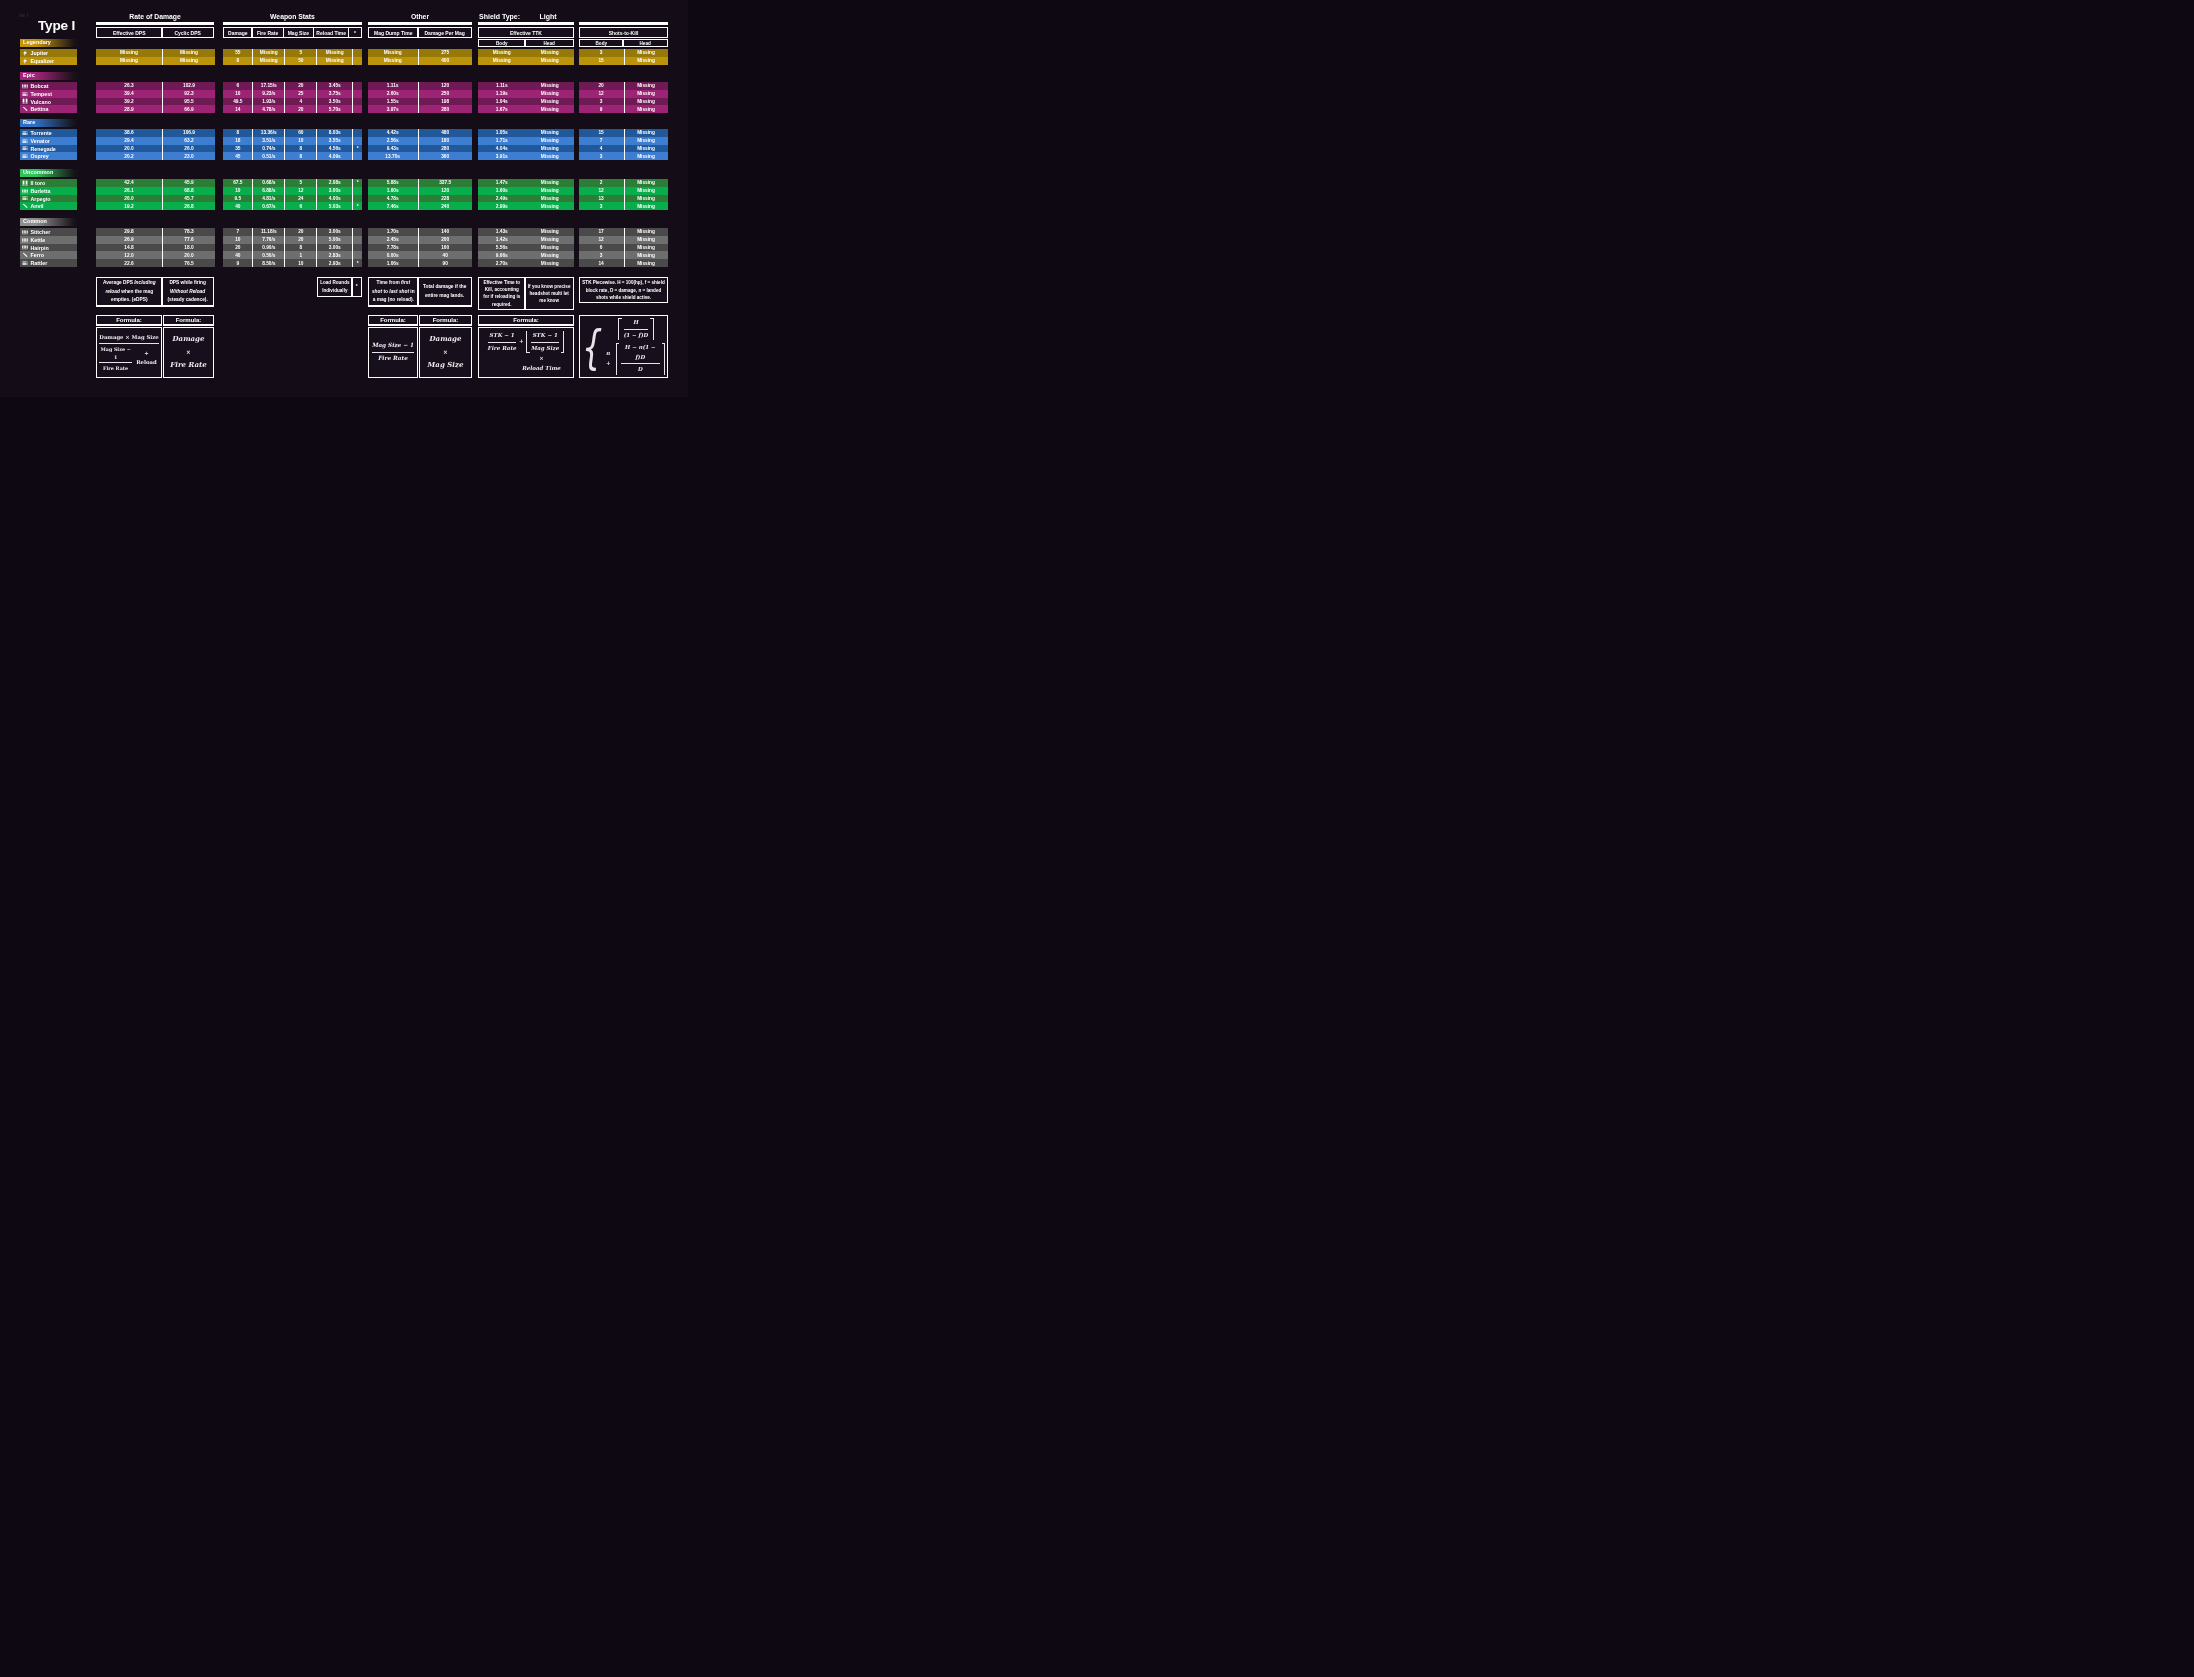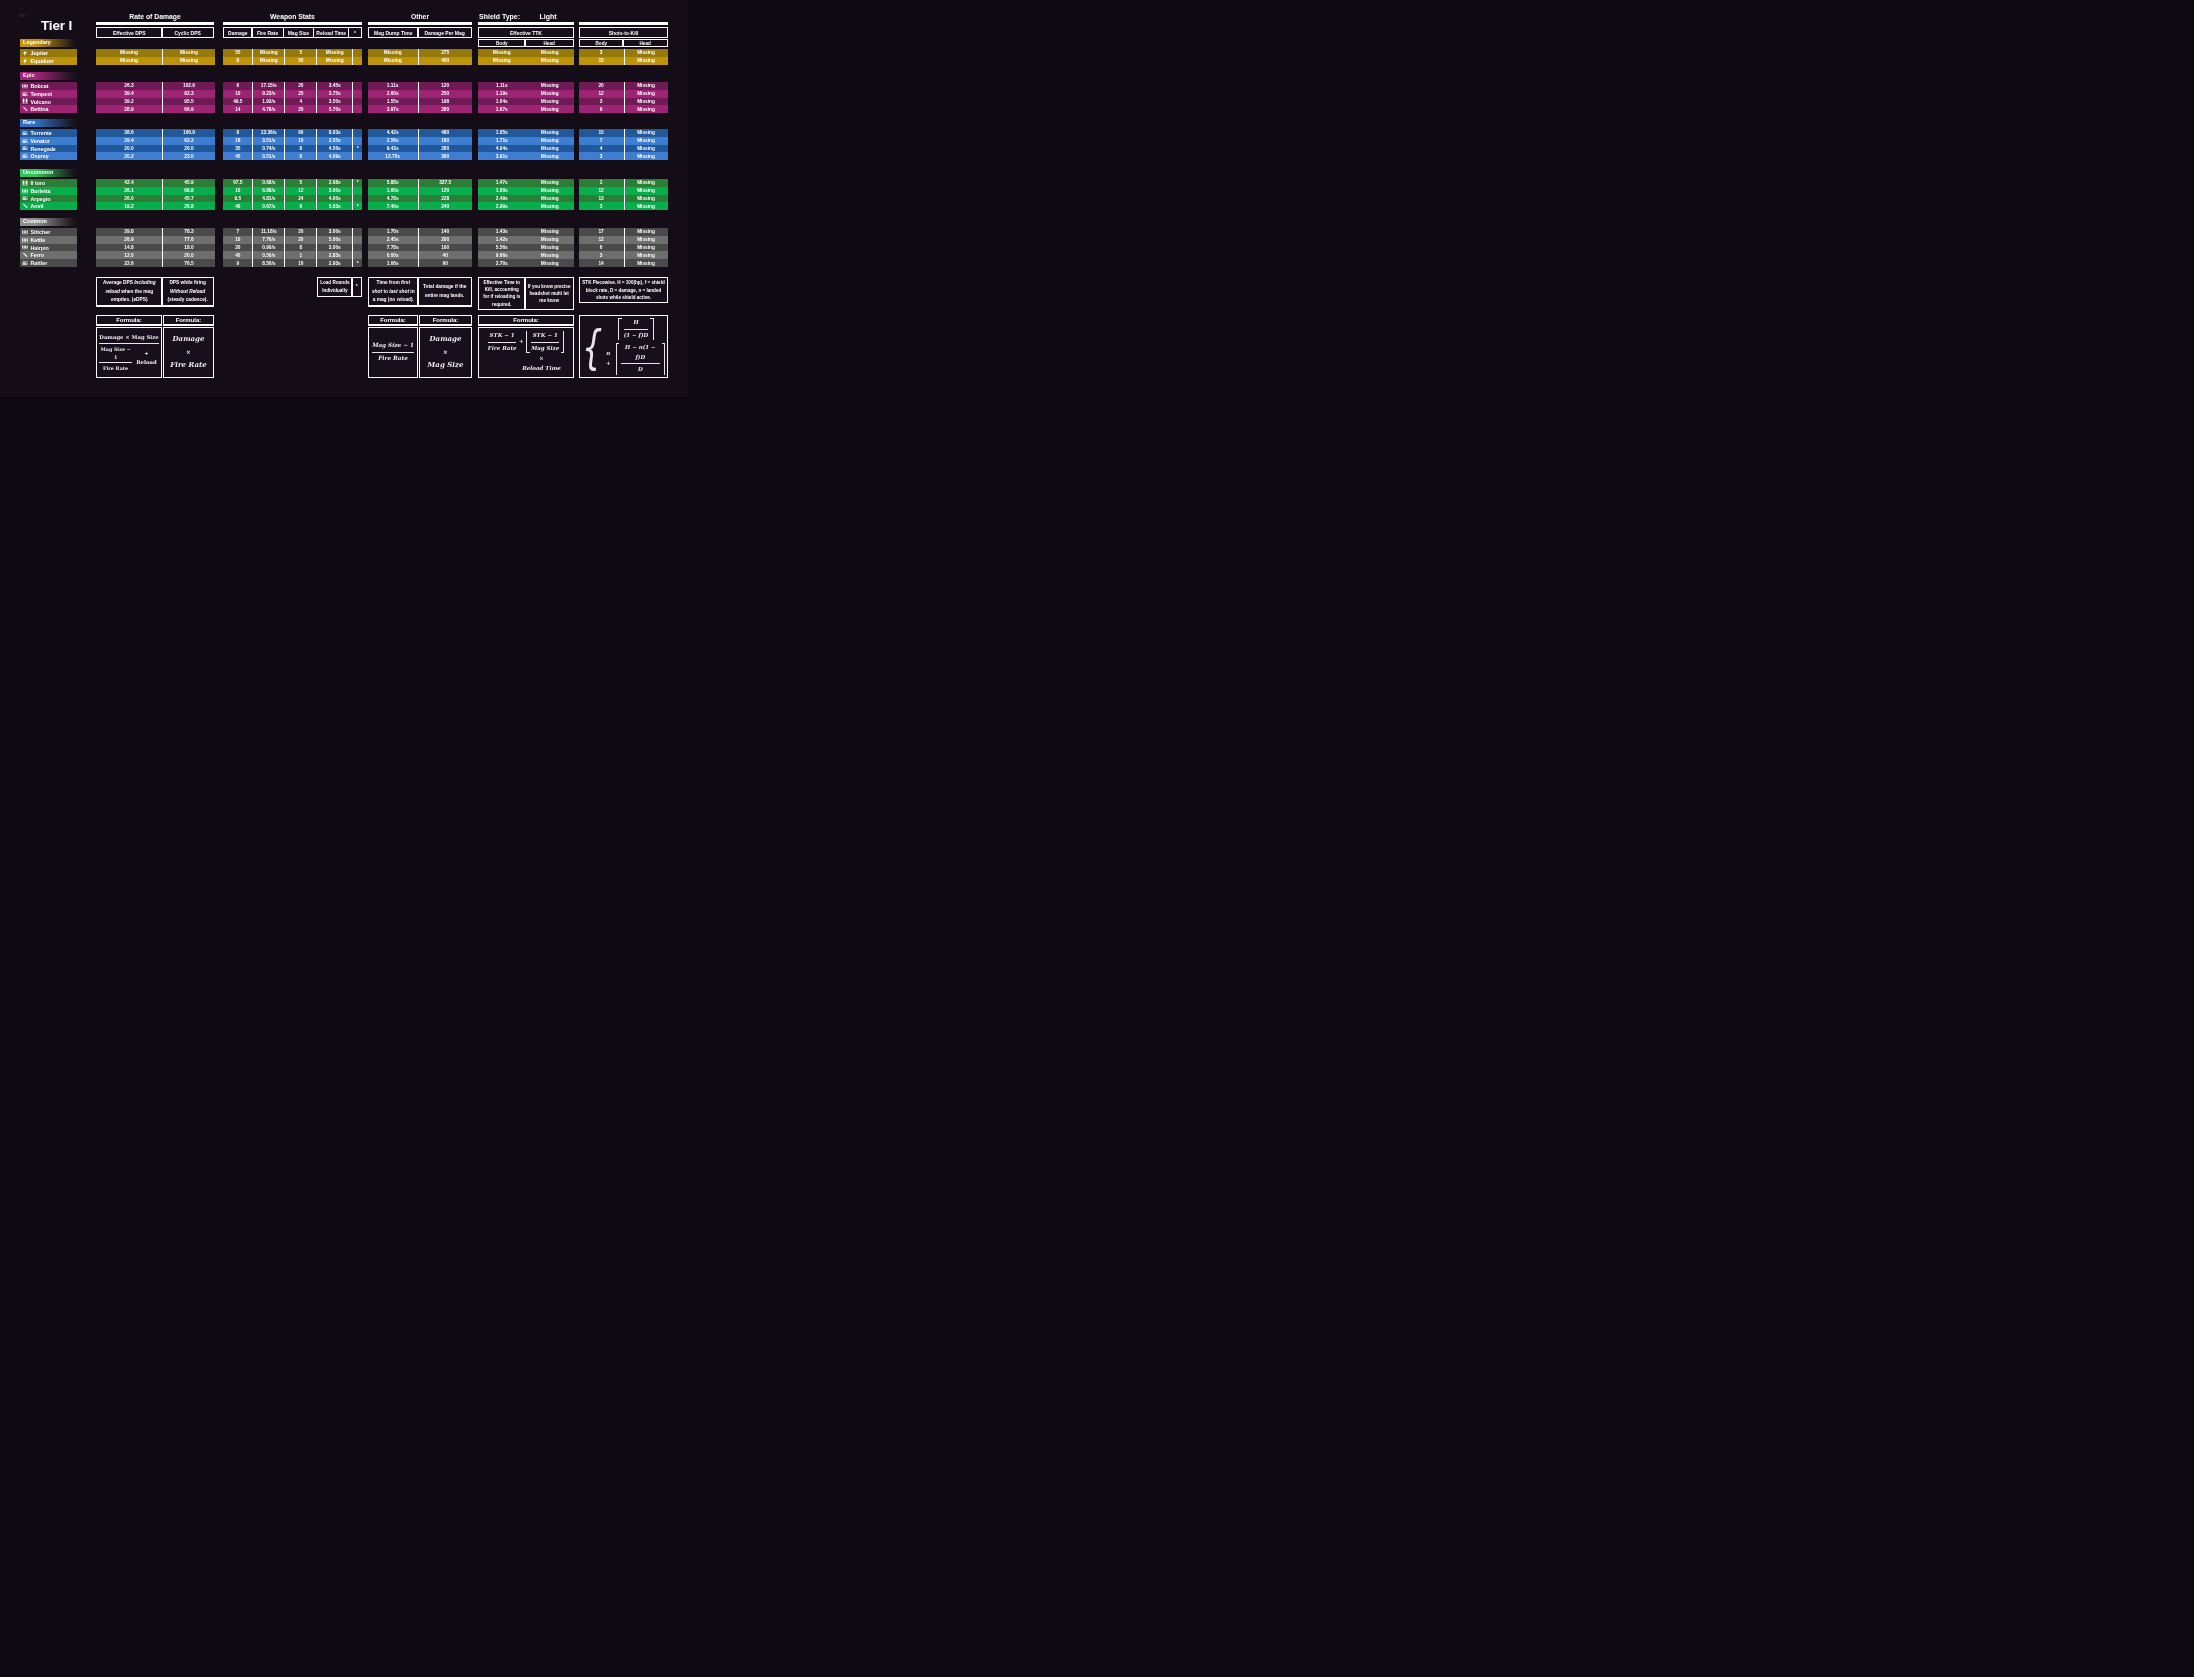--- a/index.html
+++ b/index.html
@@ -57,21 +57,21 @@
   .ceil .brr{border-right:1.1px solid #e9e4e9;border-top:1.1px solid #e9e4e9;}
   .brace{font-family:"DejaVu Sans",sans-serif;font-weight:normal;font-size:32px;line-height:1;
          transform:scaleY(1.45);display:inline-block;color:#e9e4e9;}
 </style>
 </head>
 <body>
 
 <div class="canvas">
 
   <div class="abs mini-label">ier I</div>
-  <div class="abs page-title">Tier I</div>
+  <div class="abs page-title">Type I</div>
 
   <div class="abs gtitle" style="left:96px;width:118px">Rate of Damage</div>
   <div class="abs gtitle" style="left:223px;width:139px">Weapon Stats</div>
   <div class="abs gtitle" style="left:368px;width:104px">Other</div>
   <div class="abs gtitle shield" style="left:479px;width:123px">
     <span>Shield Type:</span>
     <span>Light</span>
   </div>
 
   <div class="abs wbar" style="left:96px;width:118px"></div>

